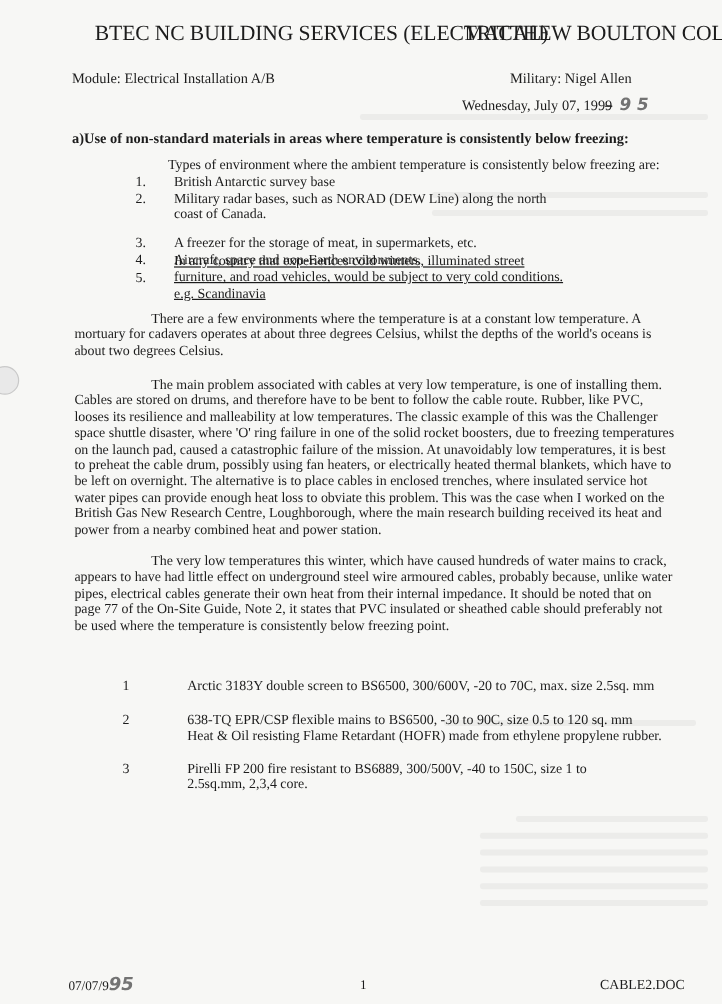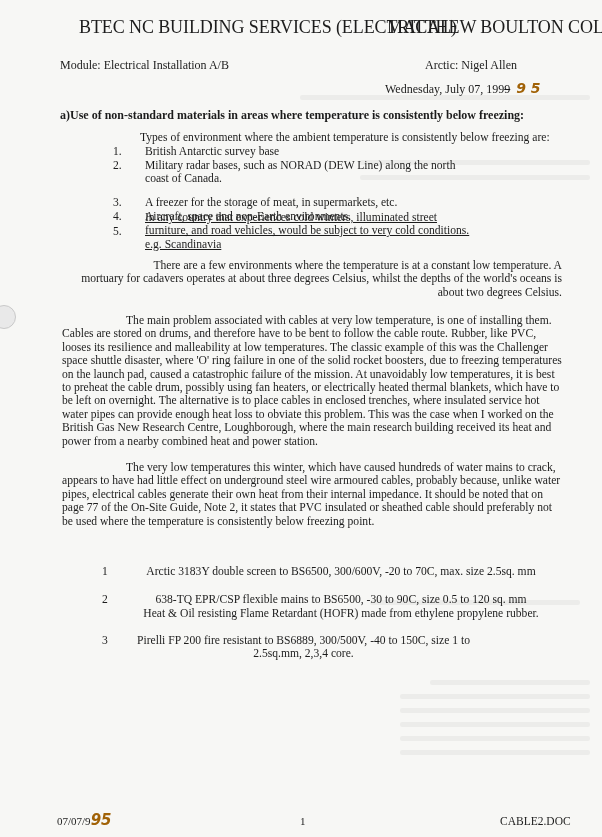--- a/index.html
+++ b/index.html
@@ -15,22 +15,22 @@
     .hdr { font-size: 18px; letter-spacing: -0.1px; margin-left: 19px; }
     .bold { font-weight: bold; }
     .para {
       position: absolute; left: 62px; width: 500px;
       font-size: 11.6px; line-height: 13.4px; text-align: left;
     }
     .para .indent { display: inline-block; width: 64px; }
     .li-num { position: absolute; left: 113px; font-size: 11.6px; line-height: 13.4px; }
     .li-txt { position: absolute; left: 145px; width: 420px; font-size: 11.6px; line-height: 13.4px; }
     .cable-num { position: absolute; left: 102px; font-size: 11.6px; }
-    .cable-txt { position: absolute; left: 126px; width: 430px; font-size: 11.6px; line-height: 13.4px; text-align: center; }
-    .hand { font-family: "DejaVu Sans", sans-serif; font-style: italic; color: #a16207; font-weight: bold; }
+    .cable-txt { position: absolute; left: 156px; width: 430px; font-size: 11.6px; line-height: 13.4px; }
+    .hand { font-family: "DejaVu Sans", sans-serif; font-style: italic; color: #737373; font-weight: bold; }
     .punch {
       position: absolute; left: -8px; width: 22px; height: 22px; border-radius: 50%;
       background: #e9e9e9; border: 1px solid #c9c9c9;
     }
     .bleed { position: absolute; height: 5px; background: #ececea; border-radius: 2px; }
     .strike { text-decoration: line-through; }
   </style>
 </head>
 <body>
 
@@ -48,21 +48,21 @@
     <div class="bleed" style="left:400px;top:736px;width:190px;"></div>
     <div class="bleed" style="left:400px;top:750px;width:190px;"></div>
   </div>
 
   <div class="punch" style="top:305px;"></div>
 
   <div class="abs hdr" style="left:60px;top:20px;">BTEC NC BUILDING SERVICES (ELECTRICAL)</div>
   <div class="abs hdr" style="left:368px;top:20px;">MATTHEW BOULTON COLLEGE</div>
 
   <div class="abs" style="left:60px;top:58px;">Module:  Electrical Installation A/B</div>
-  <div class="abs" style="left:425px;top:58px;">Arctic: Nigel Allen</div>
+  <div class="abs" style="left:425px;top:58px;">Military: Nigel Allen</div>
   <div class="abs" style="left:385px;top:81px;">
     <span>Wednesday, July 07, 199</span><span class="strike">9</span>
     <span class="hand" style="font-size:14px;margin-left:3px;">9 5</span>
   </div>
 
   <div class="abs bold" style="left:60px;top:108px;font-size:12px;">a)Use of non-standard materials in areas where temperature is consistently below freezing:</div>
 
   <div class="abs" style="left:140px;top:131px;font-size:11.6px;">Types of environment where the ambient temperature is consistently below freezing are:</div>
 
   <div>
@@ -75,21 +75,21 @@
     <div class="li-num" style="top:196px;">3.</div>
     <div class="li-txt" style="top:196px;">A freezer for the storage of meat, in supermarkets, etc.</div>
 
     <div class="li-num" style="top:210px;">4.</div>
     <div class="li-txt" style="top:210px;">Aircraft, space and non-Earth environments.</div>
 
     <div class="li-num" style="top:225px;">5.</div>
     <div class="li-txt" style="top:211px;width:330px;text-decoration:underline;">In any country that experiences cold winters, illuminated street furniture, and road vehicles, would be subject to very cold conditions. e.g. Scandinavia</div>
   </div>
 
-  <div class="para" style="top:259px;text-align:right;">
+  <div class="para" style="top:259px;">
     <span class="indent"></span><span>There are a few environments where the temperature is at a constant low temperature. A mortuary for cadavers operates at about three degrees Celsius, whilst the depths of the world's oceans is about two degrees Celsius.</span>
   </div>
 
   <div class="para" style="top:314px;">
     <span class="indent"></span><span>The main problem associated with cables at very low temperature, is one of installing them. Cables are stored on drums, and therefore have to be bent to follow the cable route. Rubber, like PVC, looses its resilience and malleability at low temperatures. The classic example of this was the Challenger space shuttle disaster, where 'O' ring failure in one of the solid rocket boosters, due to freezing temperatures on the launch pad, caused a catastrophic failure of the mission. At unavoidably low temperatures, it is best to preheat the cable drum, possibly using fan heaters, or electrically heated thermal blankets, which have to be left on overnight. The alternative is to place cables in enclosed trenches, where insulated service hot water pipes can provide enough heat loss to obviate this problem. This was the case when I worked on the British Gas New Research Centre, Loughborough, where the main research building received its heat and power from a nearby combined heat and power station.</span>
   </div>
 
   <div class="para" style="top:461px;">
     <span class="indent"></span><span>The very low temperatures this winter, which have caused hundreds of water mains to crack, appears to have had little effect on underground steel wire armoured cables, probably because, unlike water pipes, electrical cables generate their own heat from their internal impedance. It should be noted that on page 77 of the On-Site Guide, Note 2, it states that PVC insulated or sheathed  cable should preferably not be used where the temperature is consistently below freezing point.</span>
   </div>

